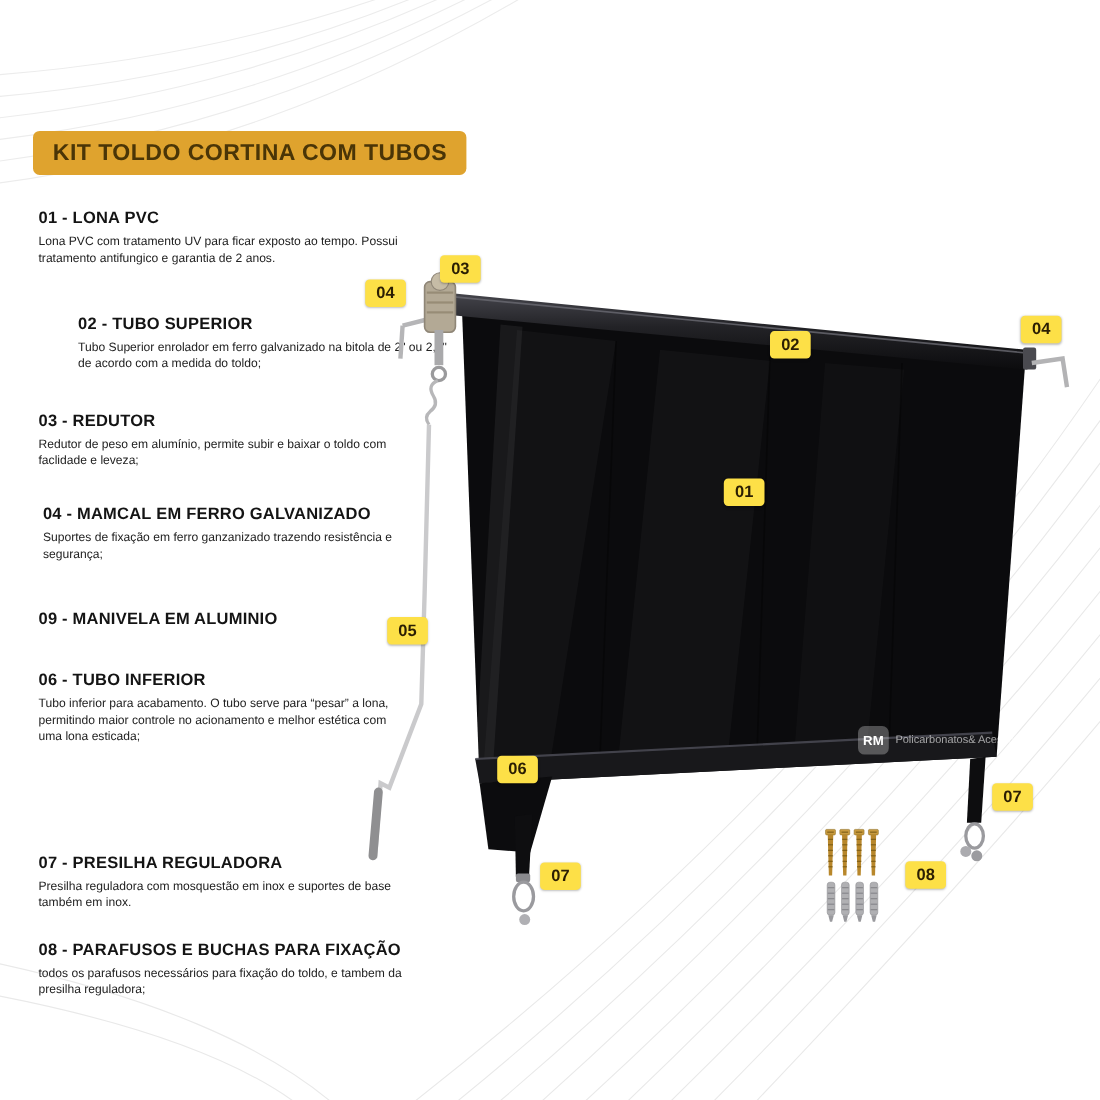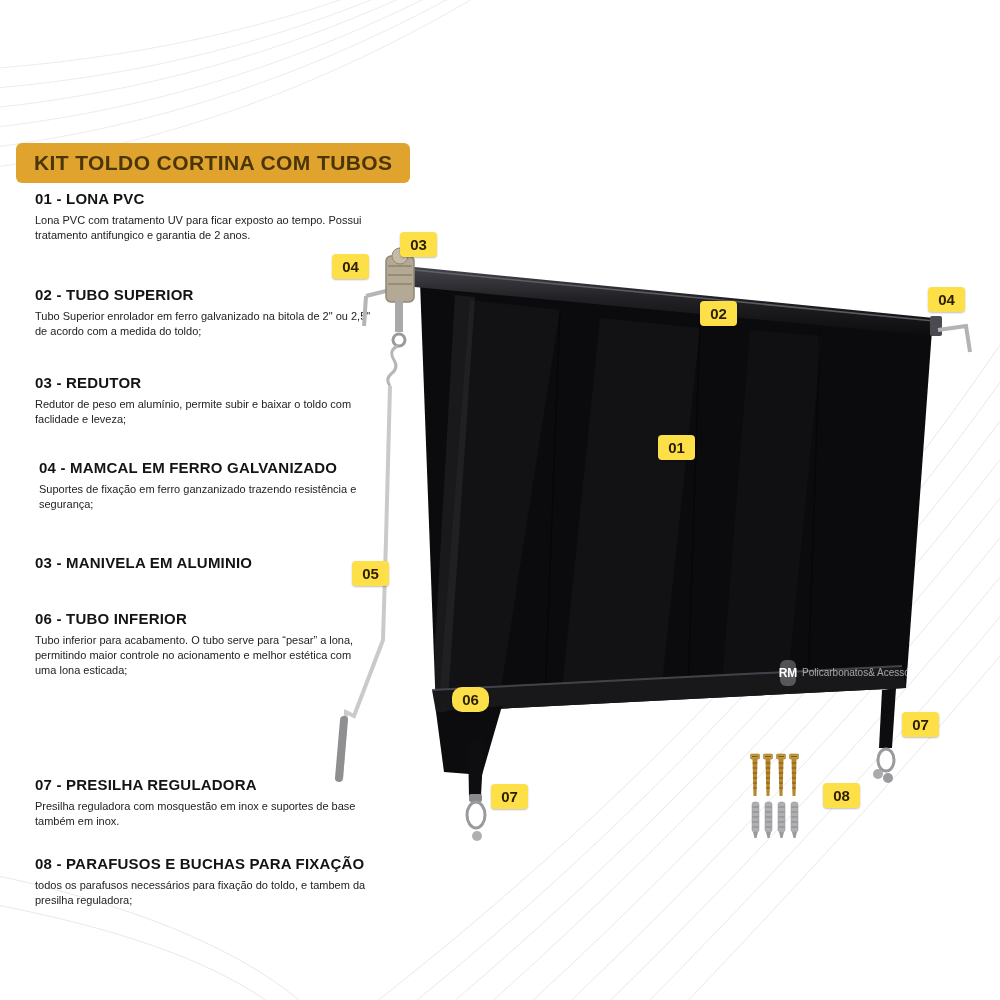--- a/index.html
+++ b/index.html
@@ -1,47 +1,47 @@
 <!DOCTYPE html>
 <html><head>
 <meta charset="utf-8">
 <style>
   html,body{margin:0;padding:0;}
   body{width:1000px;height:1000px;background:#ffffff;font-family:"Liberation Sans",sans-serif;}
   .page{position:relative;width:1000px;height:1000px;background:#fff;overflow:hidden;}
   .bg-swirls{position:absolute;left:0;top:0;width:1000px;height:1000px;pointer-events:none;}
   .title-banner{
-    position:absolute;left:16px;top:119px;
+    position:absolute;left:30px;top:119px;
     background:#DFA32E;color:#4a3507;
     font-size:21px;font-weight:bold;letter-spacing:.4px;
-    padding:8px 18px;border-radius:6px;white-space:nowrap;margin-top:24px;
+    padding:8px 18px;border-radius:6px;white-space:nowrap;
   }
   .section{position:absolute;left:35px;width:340px;}
   .section h3{margin:0 0 6px 0;font-size:15px;font-weight:bold;color:#141414;letter-spacing:.2px;}
   .section p{margin:0;font-size:11px;line-height:1.38;color:#222;}
-  .s1{top:190px;} .s2{top:286px;} .s3{top:374px;} .s4{top:459px;}
+  .s1{top:190px;} .s2{top:286px;margin-left:36px;} .s3{top:374px;} .s4{top:459px;}
   .s5{top:554px;} .s6{top:610px;} .s7{top:733px;margin-top:43px;} .s8{top:819px;margin-top:36px;}
   .s4 h3,.s4 p{padding-left:4px;}
   .illustration{position:absolute;left:0;top:0;width:1000px;height:1000px;pointer-events:none;}
   .badge{
     position:absolute;background:#fde047;color:#2b1e03;
     font-size:15px;font-weight:bold;text-align:center;
     padding:4px 9px;min-width:19px;border-radius:4px;
     box-shadow:0 1px 2px rgba(0,0,0,.25);
   }
   .b03{left:400px;top:232px;} .b04l{left:332px;top:254px;}
   .b02{left:700px;top:301px;} .b04r{left:928px;top:287px;}
   .b01{left:658px;top:435px;} .b05{left:352px;top:561px;}
-  .b06{left:452px;top:687px;border-radius:10px;} .b07l{left:491px;top:784px;}
+  .b06{left:452px;top:687px;} .b07l{left:491px;top:784px;}
   .b07r{left:902px;top:712px;} .b08{left:806px;top:783px;margin-left:17px;}
   .watermark{
     position:absolute;left:780px;top:660px;display:flex;align-items:center;gap:6px;
   }
   .watermark .wm-logo{
-    width:16px;height:26px;border-radius:6px;background:rgba(255,255,255,.28);
+    width:28px;height:26px;border-radius:6px;background:rgba(255,255,255,.28);
     color:#fff;font-size:12px;font-weight:bold;display:flex;align-items:center;justify-content:center;
   }
   .watermark .wm-text{display:flex;flex-direction:row;line-height:1.15;}
   .watermark .wm-text span{font-size:10px;color:rgba(255,255,255,.6);}
 </style>
 </head>
 <body>
 
 <div class="page">
 
@@ -81,21 +81,21 @@
   </div>
   <div class="section s3">
     <h3>03 - REDUTOR</h3>
     <p>Redutor de peso em alumínio, permite subir e baixar o toldo com faclidade e leveza;</p>
   </div>
   <div class="section s4">
     <h3>04 - MAMCAL EM FERRO GALVANIZADO</h3>
     <p>Suportes de fixação em ferro ganzanizado trazendo resistência e segurança;</p>
   </div>
   <div class="section s5">
-    <h3>03 - MANIVELA EM ALUMINIO</h3>
+    <h3>09 - MANIVELA EM ALUMINIO</h3>
   </div>
   <div class="section s6">
     <h3>06 - TUBO INFERIOR</h3>
     <p>Tubo inferior para acabamento. O tubo serve para “pesar” a lona, permitindo maior controle no acionamento e melhor estética com uma lona esticada;</p>
   </div>
   <div class="section s7">
     <h3>07 - PRESILHA REGULADORA</h3>
     <p>Presilha reguladora com mosquestão em inox e suportes de base também em inox.</p>
   </div>
   <div class="section s8">

